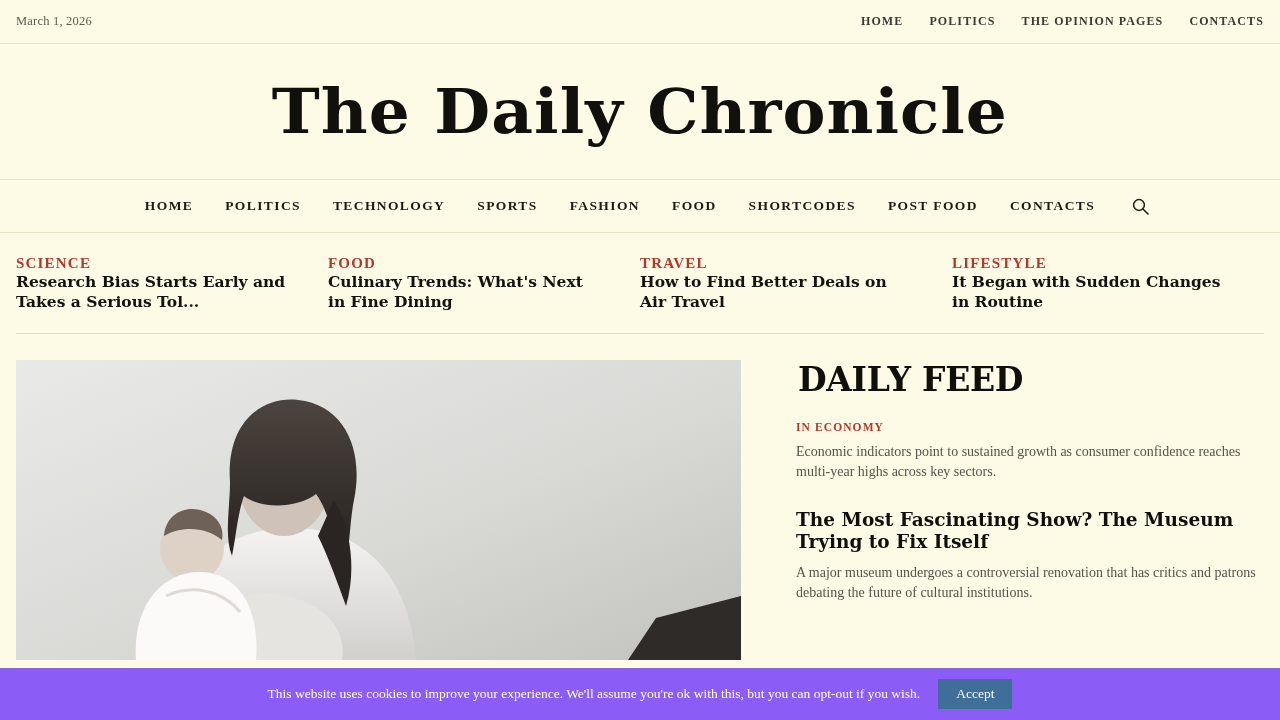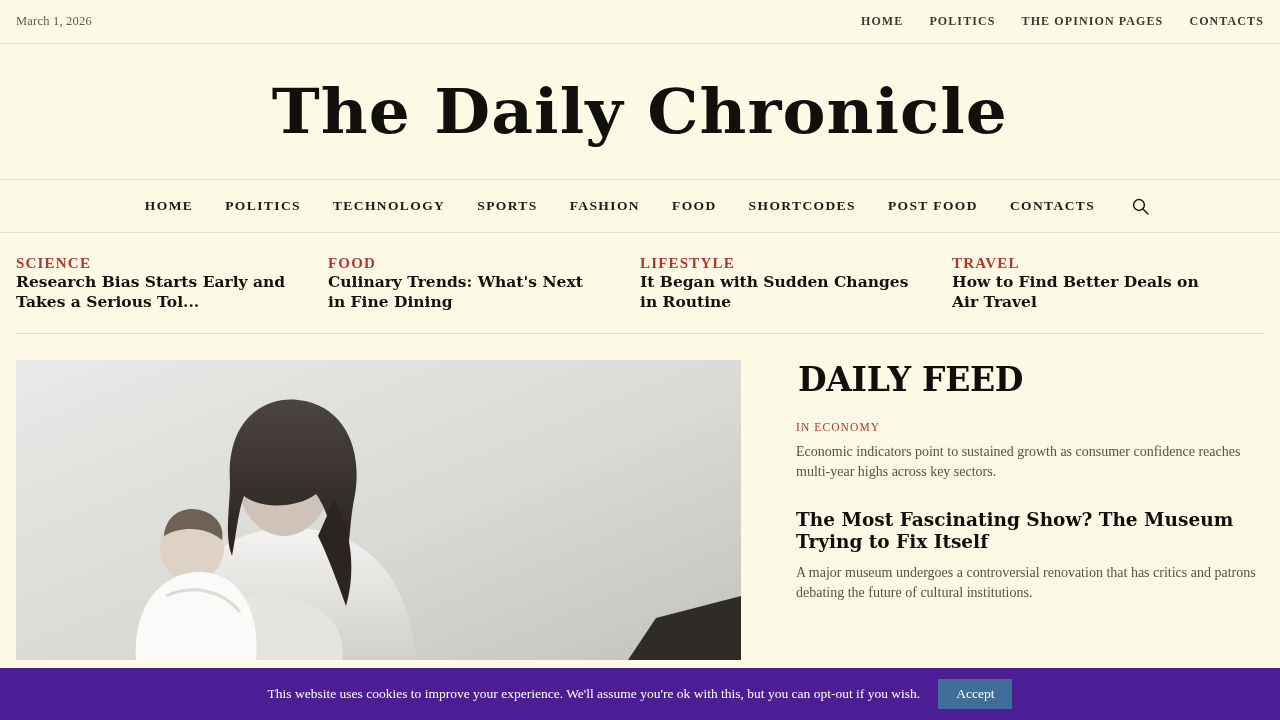--- a/index.html
+++ b/index.html
@@ -138,21 +138,21 @@
     background: #cfcfcc;
     position: relative;
   }
   .hero svg { display:block; width: 100%; height: 100%; }
 
   
   .feed-item { margin-bottom: 26px; }
   .feed-item .kicker {
     font-family: "Liberation Serif", serif;
     font-size: 11.5px;
-    font-weight: normal;
+    font-weight: bold;
     letter-spacing: 1.1px;
     color: #b3382c;
     margin-bottom: 9px;
   }
   .feed-item .headline {
     font-family: "DejaVu Serif", serif;
     font-weight: bold;
     font-size: 18.5px;
     line-height: 1.22;
     color: #100f0b;
@@ -164,21 +164,21 @@
     line-height: 1.45;
     color: #55534a;
     max-width: 470px;
   }
 
   
   .cookiebar {
     position: absolute;
     left: 0; right: 0; bottom: 0;
     height: 52px;
-    background: #4c1d95;
+    background: #8b5cf6;
     display: flex;
     align-items: center;
     justify-content: center;
     gap: 18px;
   }
   .cookietext {
     font-family: "Liberation Serif", serif;
     font-size: 13.5px;
     color: #ffffff;
   }
@@ -230,26 +230,26 @@
 <div class="teasers">
   <div class="teaser">
     <div class="kicker">SCIENCE</div>
     <div class="title">Research Bias Starts Early and Takes a Serious Tol...</div>
   </div>
   <div class="teaser">
     <div class="kicker">FOOD</div>
     <div class="title">Culinary Trends: What's Next in Fine Dining</div>
   </div>
   <div class="teaser">
+    <div class="kicker">TRAVEL</div>
+    <div class="title">How to Find Better Deals on Air Travel</div>
+  </div>
+  <div class="teaser">
     <div class="kicker">LIFESTYLE</div>
     <div class="title">It Began with Sudden Changes in Routine</div>
-  </div>
-  <div class="teaser">
-    <div class="kicker">TRAVEL</div>
-    <div class="title">How to Find Better Deals on Air Travel</div>
   </div>
 </div>
 
 <div class="rule"></div>
 
 <div class="content">
 
   <div>
     <div class="hero">
       <svg viewBox="0 0 725 300" preserveAspectRatio="xMidYMid slice">

